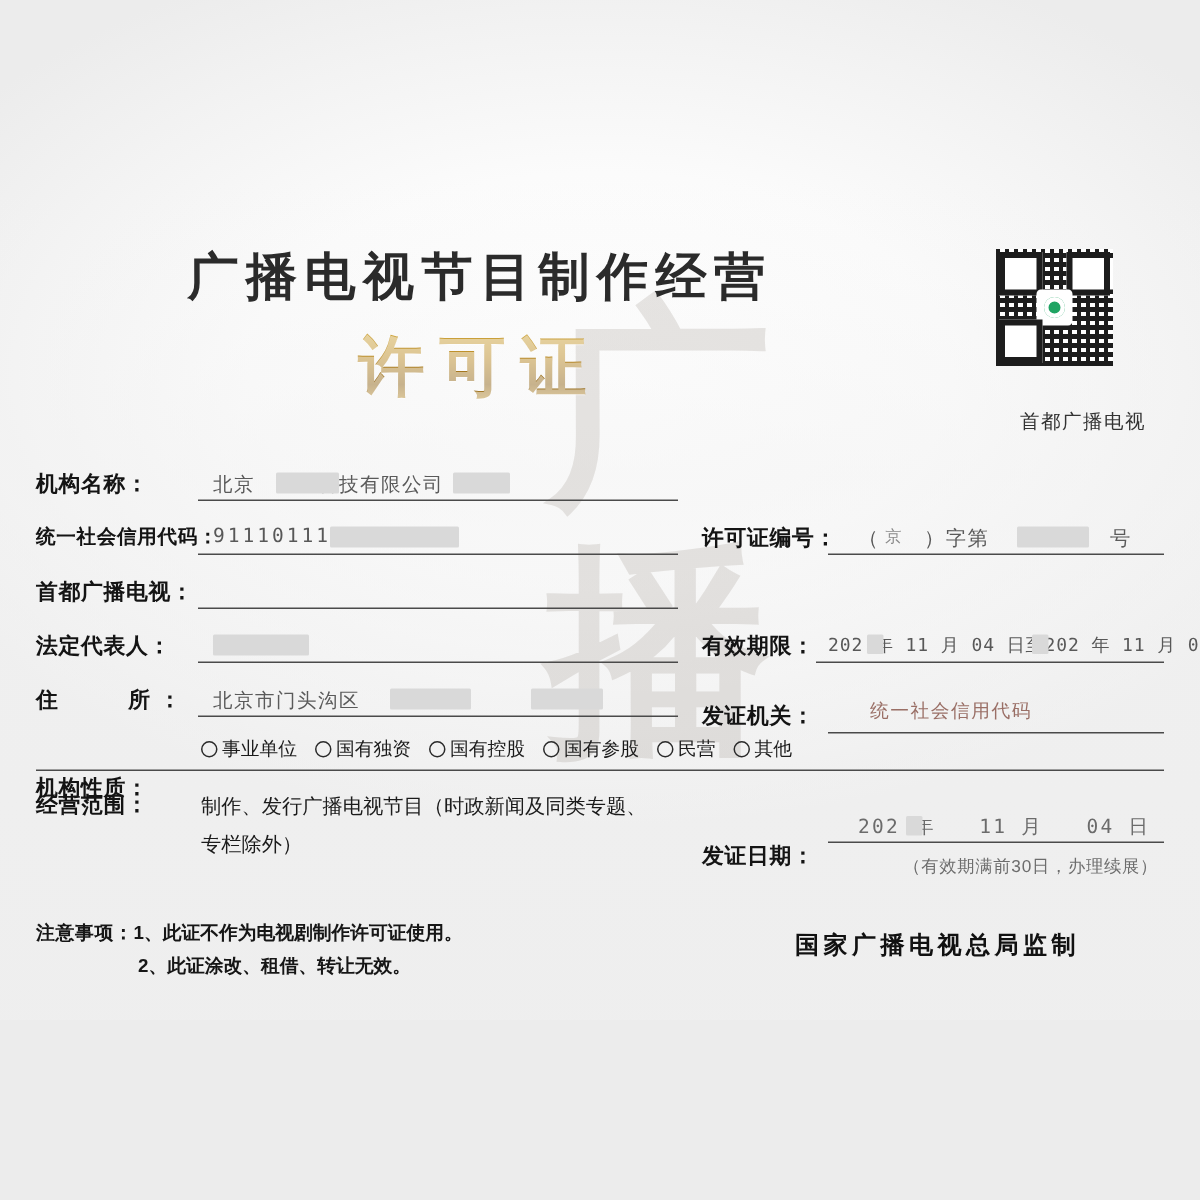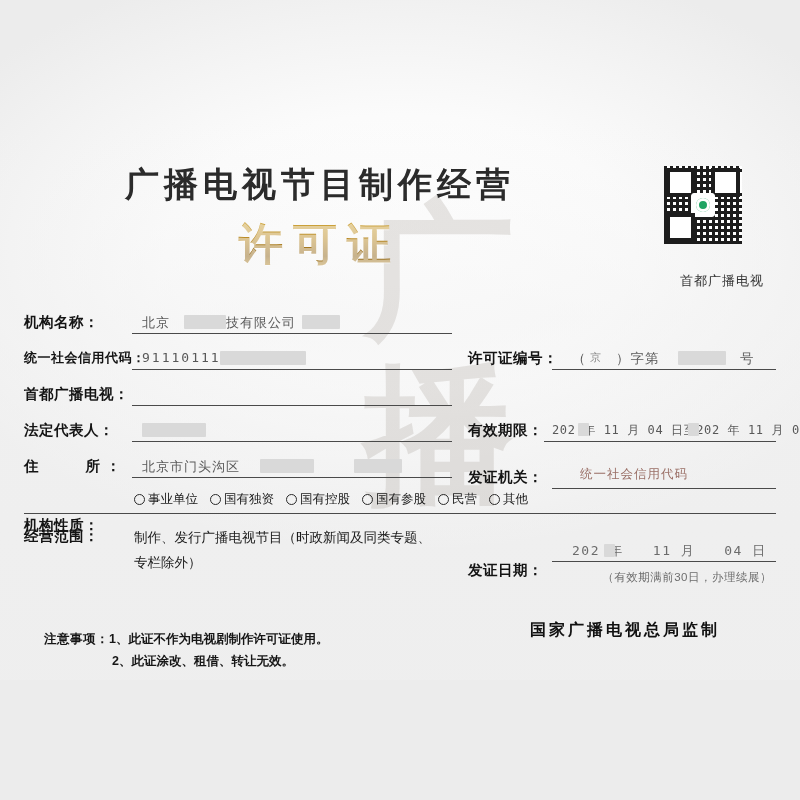--- a/index.html
+++ b/index.html
@@ -276,27 +276,26 @@
     font-size: 10px;
     color: #d8342b;
     letter-spacing: 2px;
     font-family: "DejaVu Serif", "Liberation Serif", serif;
   }
 
   
   .notes {
     position: absolute;
     left: 24px;
-    top: 628px;
+    top: 611px;
     width: 430px;
     font-size: 12.5px;
     line-height: 22px;
     color: #161616;
     font-weight: 700;
-    margin-left: 20px;
   }
   .notes .note-line { display: block; }
   .notes .note-head { letter-spacing: 0.5px; }
 
   .issuer {
     position: absolute;
     left: 470px;
     top: 620px;
     width: 310px;
     text-align: center;

